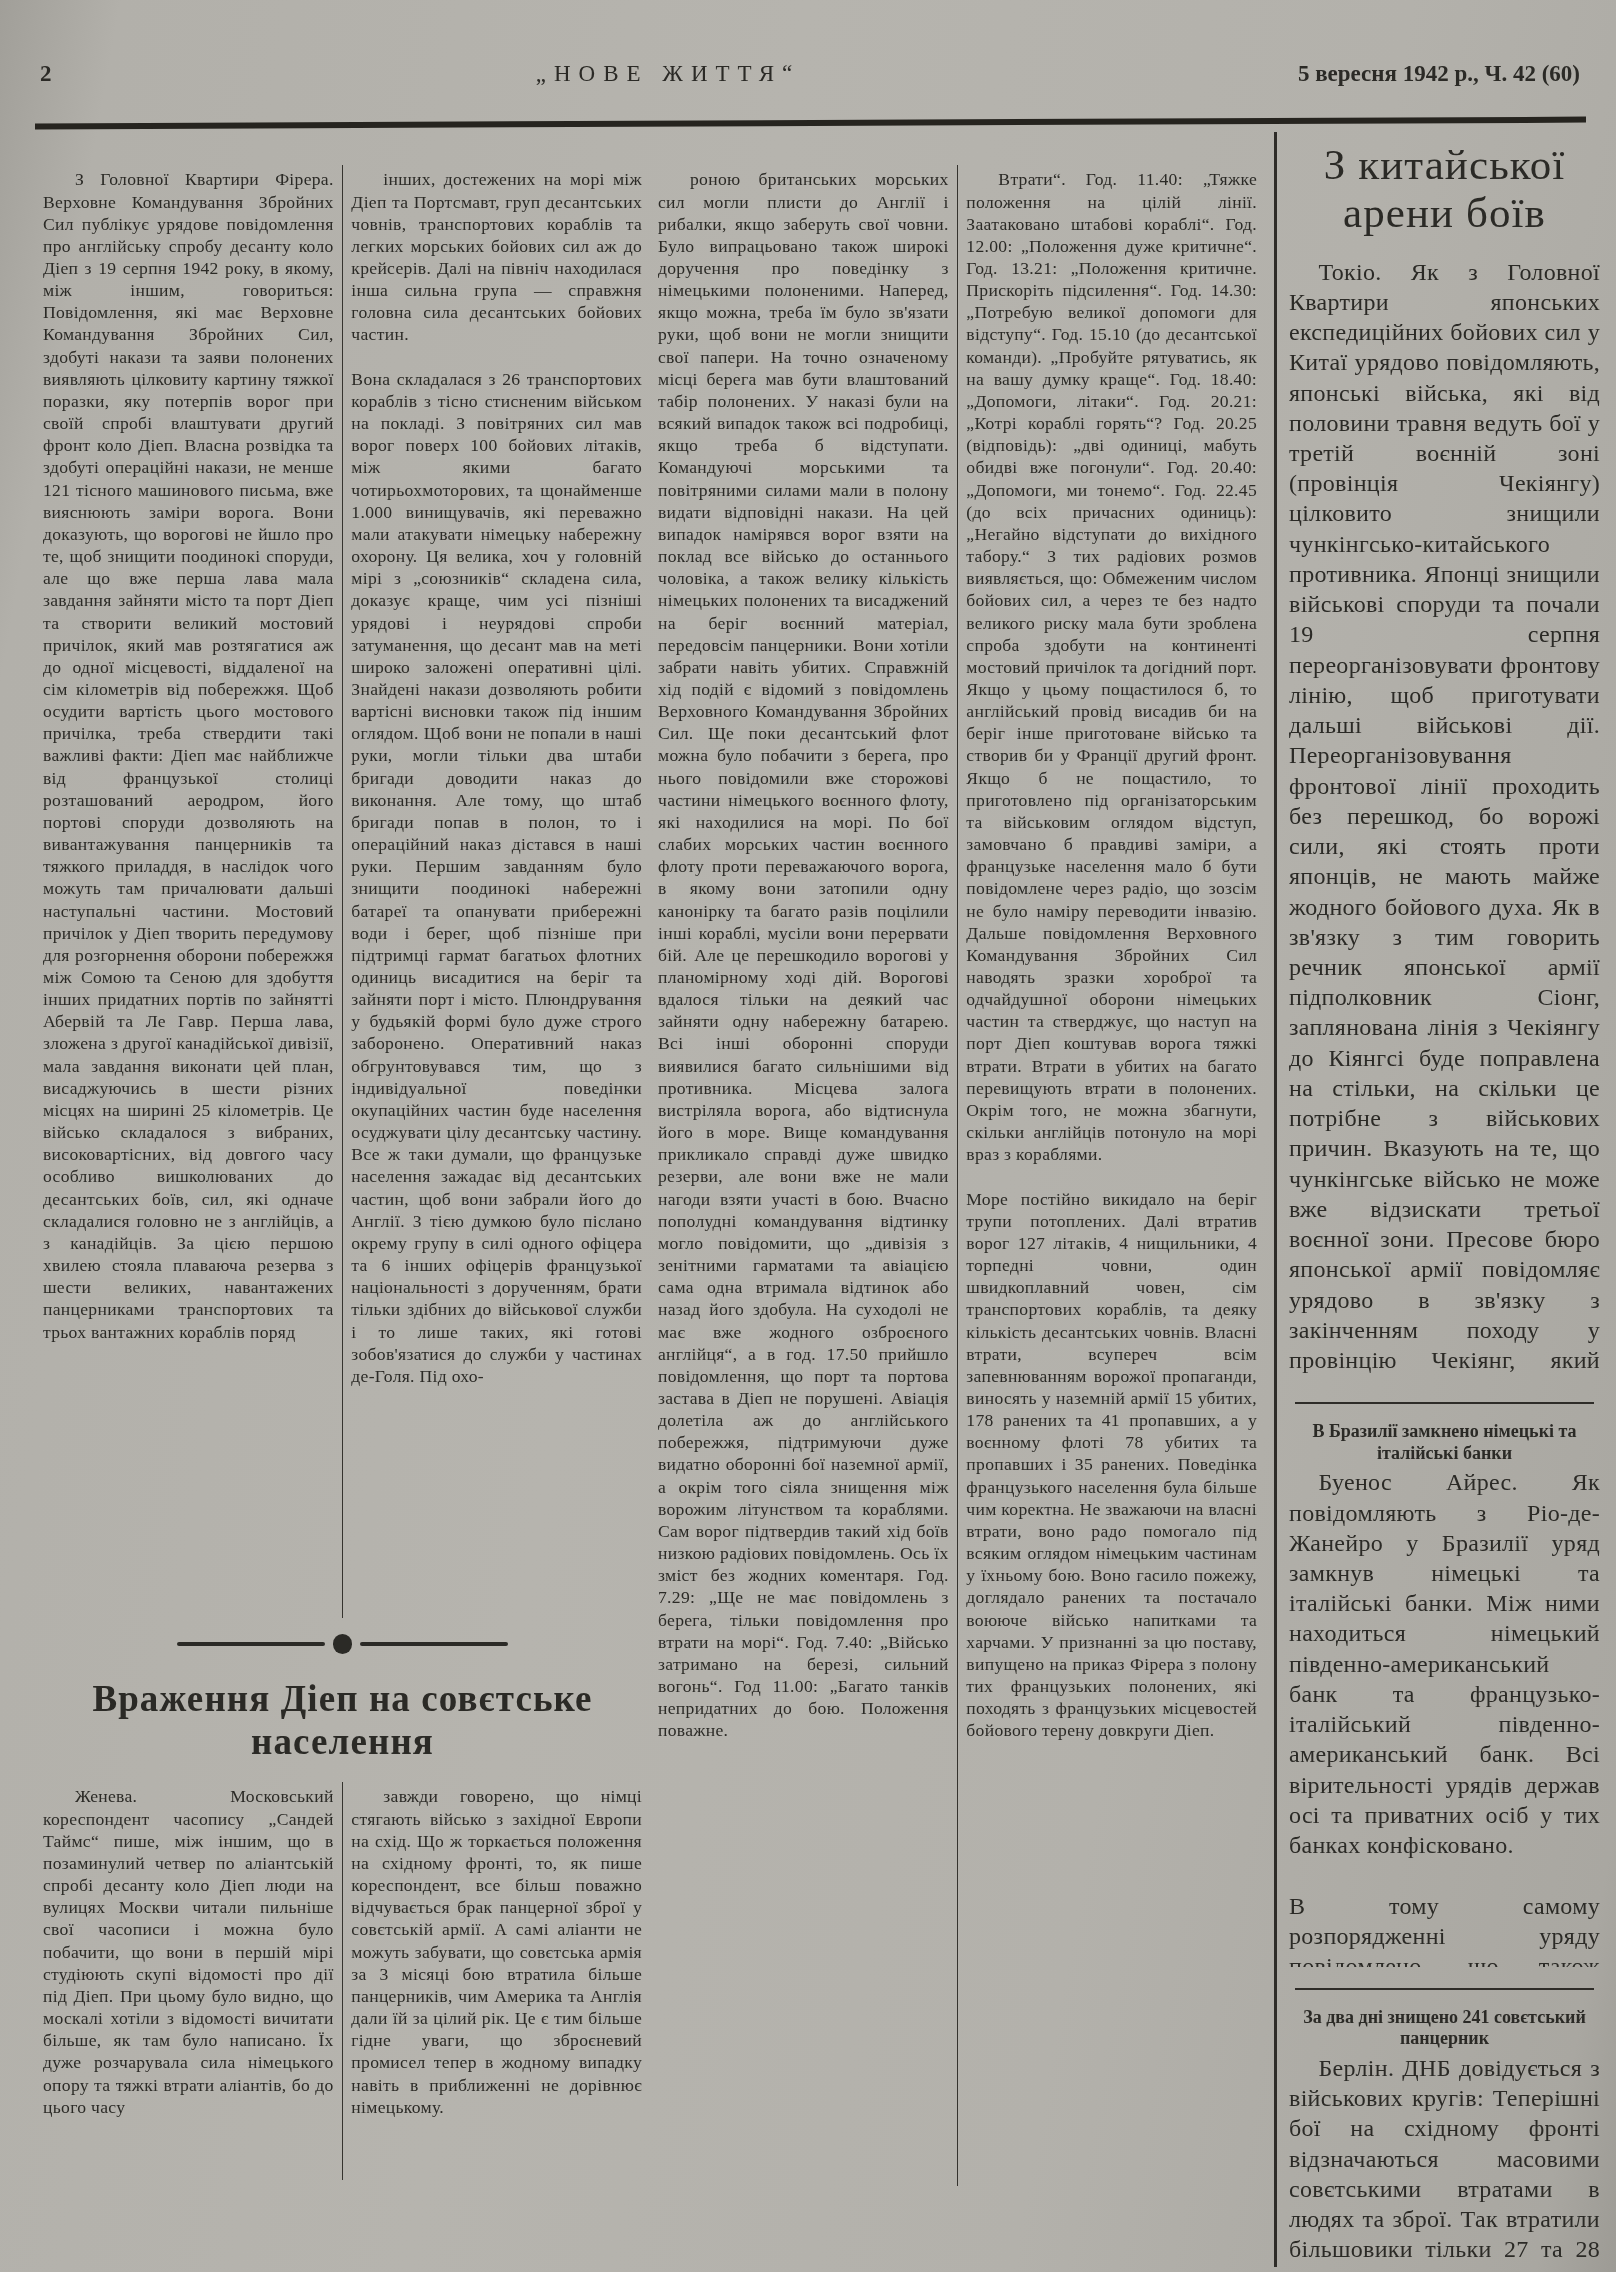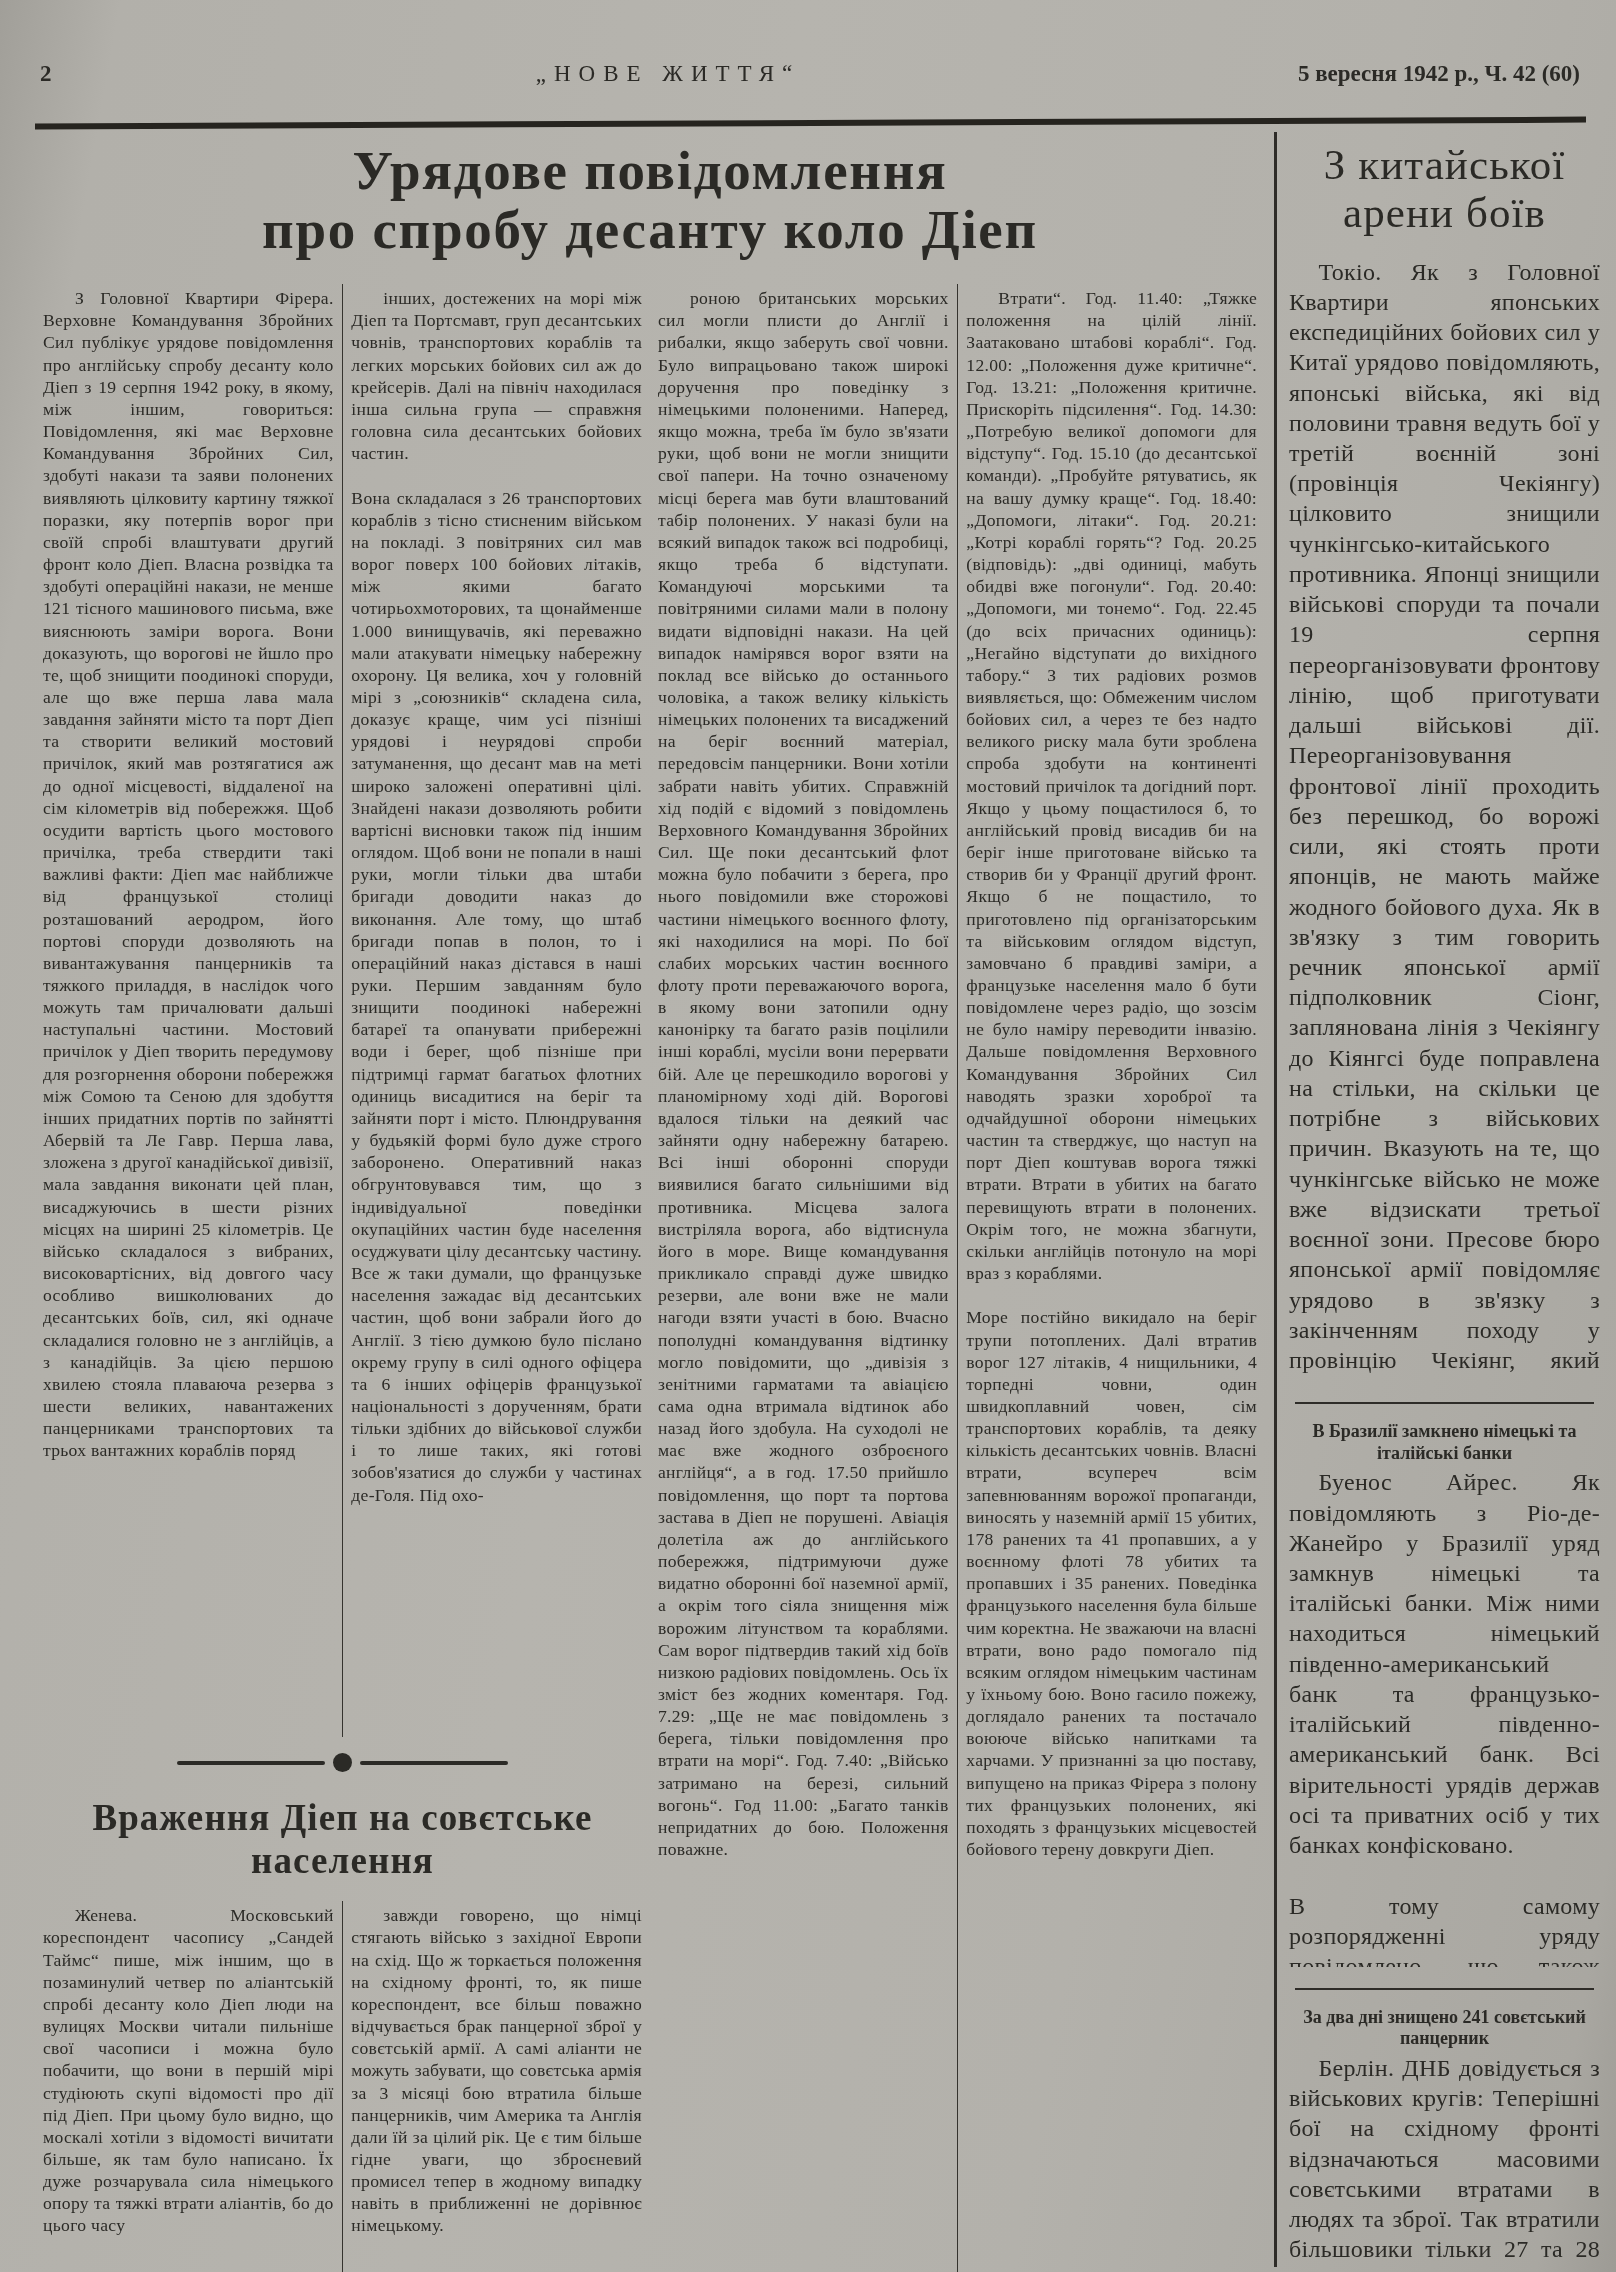--- a/index.html
+++ b/index.html
@@ -56,24 +56,20 @@
 <div class="page">
 
   <div class="hdr">
     <div class="pgnum">2</div>
     <div class="masthead">„НОВЕ ЖИТТЯ“</div>
     <div class="issue">5 вересня 1942 р., Ч. 42 (60)</div>
   </div>
   <div class="hdr-rule"></div>
 
   <div class="main">
-    <div class="headline">
-      <div>Урядове повідомлення</div>
-      <div>про спробу десанту коло Діеп</div>
-    </div>
     <div class="colwrap">
 
       <div class="half-left">
         <div class="topcols">
           <div class="col">З Головної Квартири Фірера. Верховне Командування Збройних Сил публікує урядове повідомлення про англійську спробу десанту коло Діеп з 19 серпня 1942 року, в якому, між іншим, говориться: Повідомлення, які має Верховне Командування Збройних Сил, здобуті накази та заяви полонених виявляють цілковиту картину тяжкої поразки, яку потерпів ворог при своїй спробі влаштувати другий фронт коло Діеп. Власна розвідка та здобуті операційні накази, не менше 121 тісного машинового письма, вже вияснюють заміри ворога. Вони доказують, що ворогові не йшло про те, щоб знищити поодинокі споруди, але що вже перша лава мала завдання зайняти місто та порт Діеп та створити великий мостовий причілок, який мав розтягатися аж до одної місцевості, віддаленої на сім кілометрів від побережжя. Щоб осудити вартість цього мостового причілка, треба ствердити такі важливі факти: Діеп має найближче від французької столиці розташований аеродром, його портові споруди дозволяють на вивантажування панцерників та тяжкого приладдя, в наслідок чого можуть там причалювати дальші наступальні частини. Мостовий причілок у Діеп творить передумову для розгорнення оборони побережжя між Сомою та Сеною для здобуття інших придатних портів по зайнятті Абервій та Ле Гавр. Перша лава, зложена з другої канадійської дивізії, мала завдання виконати цей план, висаджуючись в шести різних місцях на ширині 25 кілометрів. Це військо складалося з вибраних, високовартісних, від довгого часу особливо вишколюваних до десантських боїв, сил, які одначе складалися головно не з англійців, а з канадійців. За цією першою хвилею стояла плаваюча резерва з шести великих, навантажених панцерниками транспортових та трьох вантажних кораблів поряд</div>
           <div class="vr"></div>
           <div class="col">інших, достежених на морі між Діеп та Портсмавт, груп десантських човнів, транспортових кораблів та легких морських бойових сил аж до крейсерів. Далі на північ находилася інша сильна група — справжня головна сила десантських бойових частин.
 
 Вона складалася з 26 транспортових кораблів з тісно стисненим військом на покладі. З повітряних сил мав ворог поверх 100 бойових літаків, між якими багато чотирьохмоторових, та щонайменше 1.000 винищувачів, які переважно мали атакувати німецьку набережну охорону. Ця велика, хоч у головній мірі з „союзників“ складена сила, доказує краще, чим усі пізніші урядові і неурядові спроби затуманення, що десант мав на меті широко заложені оперативні цілі. Знайдені накази дозволяють робити вартісні висновки також під іншим оглядом. Щоб вони не попали в наші руки, могли тільки два штаби бригади доводити наказ до виконання. Але тому, що штаб бригади попав в полон, то і операційний наказ дістався в наші руки. Першим завданням було знищити поодинокі набережні батареї та опанувати прибережні води і берег, щоб пізніше при підтримці гармат багатьох флотних одиниць висадитися на беріг та зайняти порт і місто. Плюндрування у будьякій формі було дуже строго заборонено. Оперативний наказ обгрунтовувався тим, що з індивідуальної поведінки окупаційних частин буде населення осуджувати цілу десантську частину. Все ж таки думали, що французьке населення зажадає від десантських частин, щоб вони забрали його до Англії. З тією думкою було післано окрему групу в силі одного офіцера та 6 інших офіцерів французької національності з дорученням, брати тільки здібних до військової служби і то лише таких, які готові зобов'язатися до служби у частинах де-Голя. Під охо-</div>
         </div>

